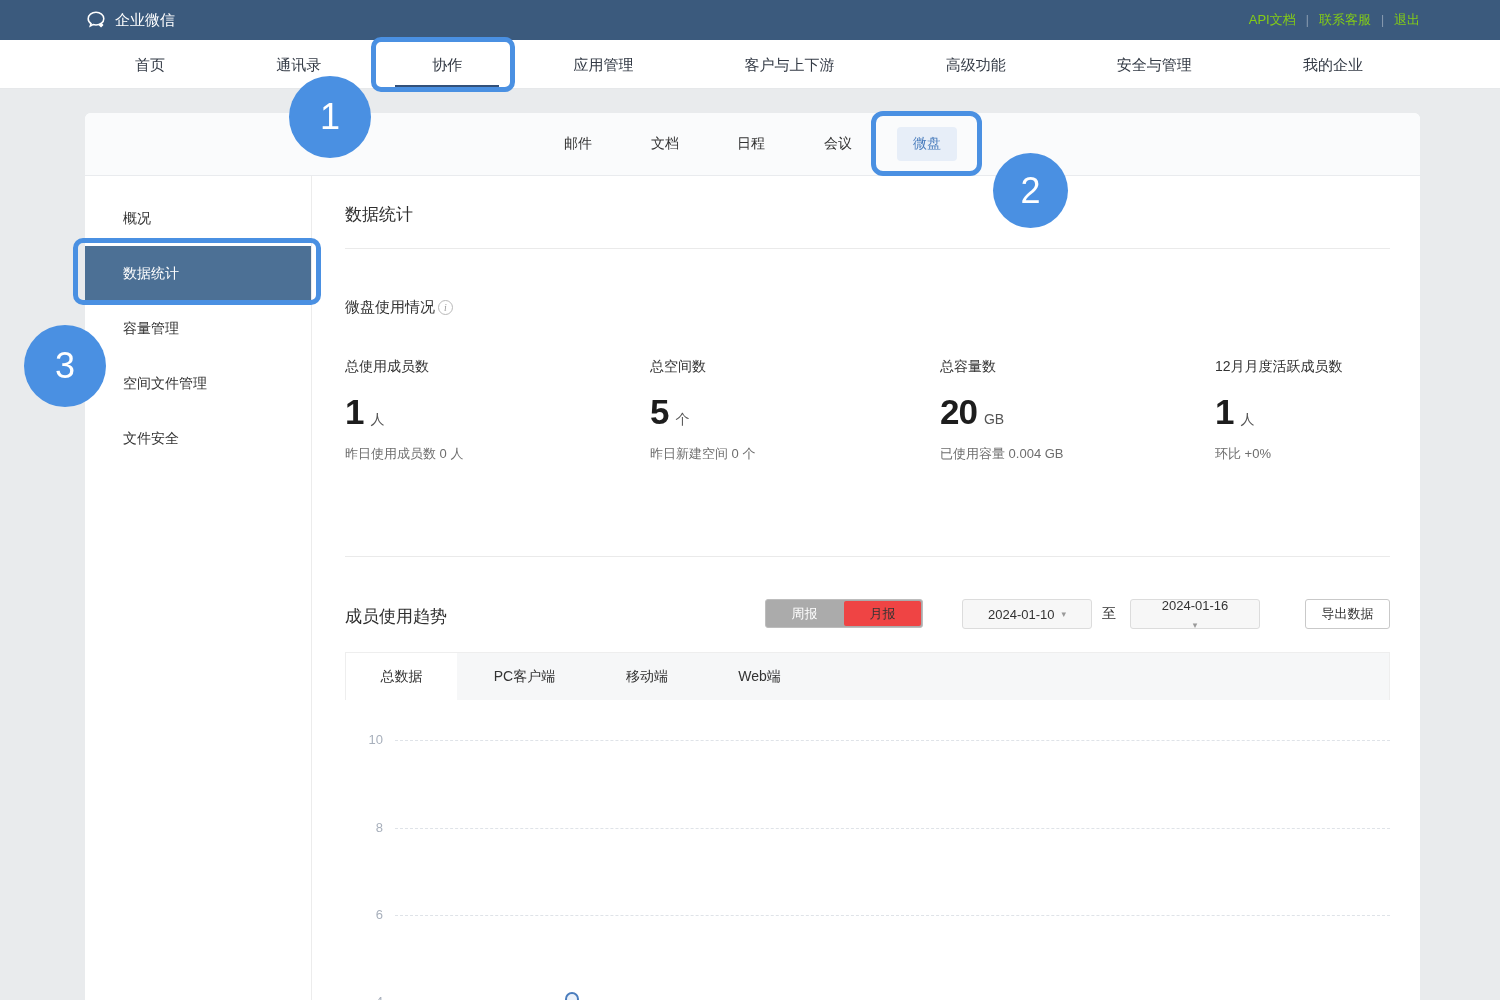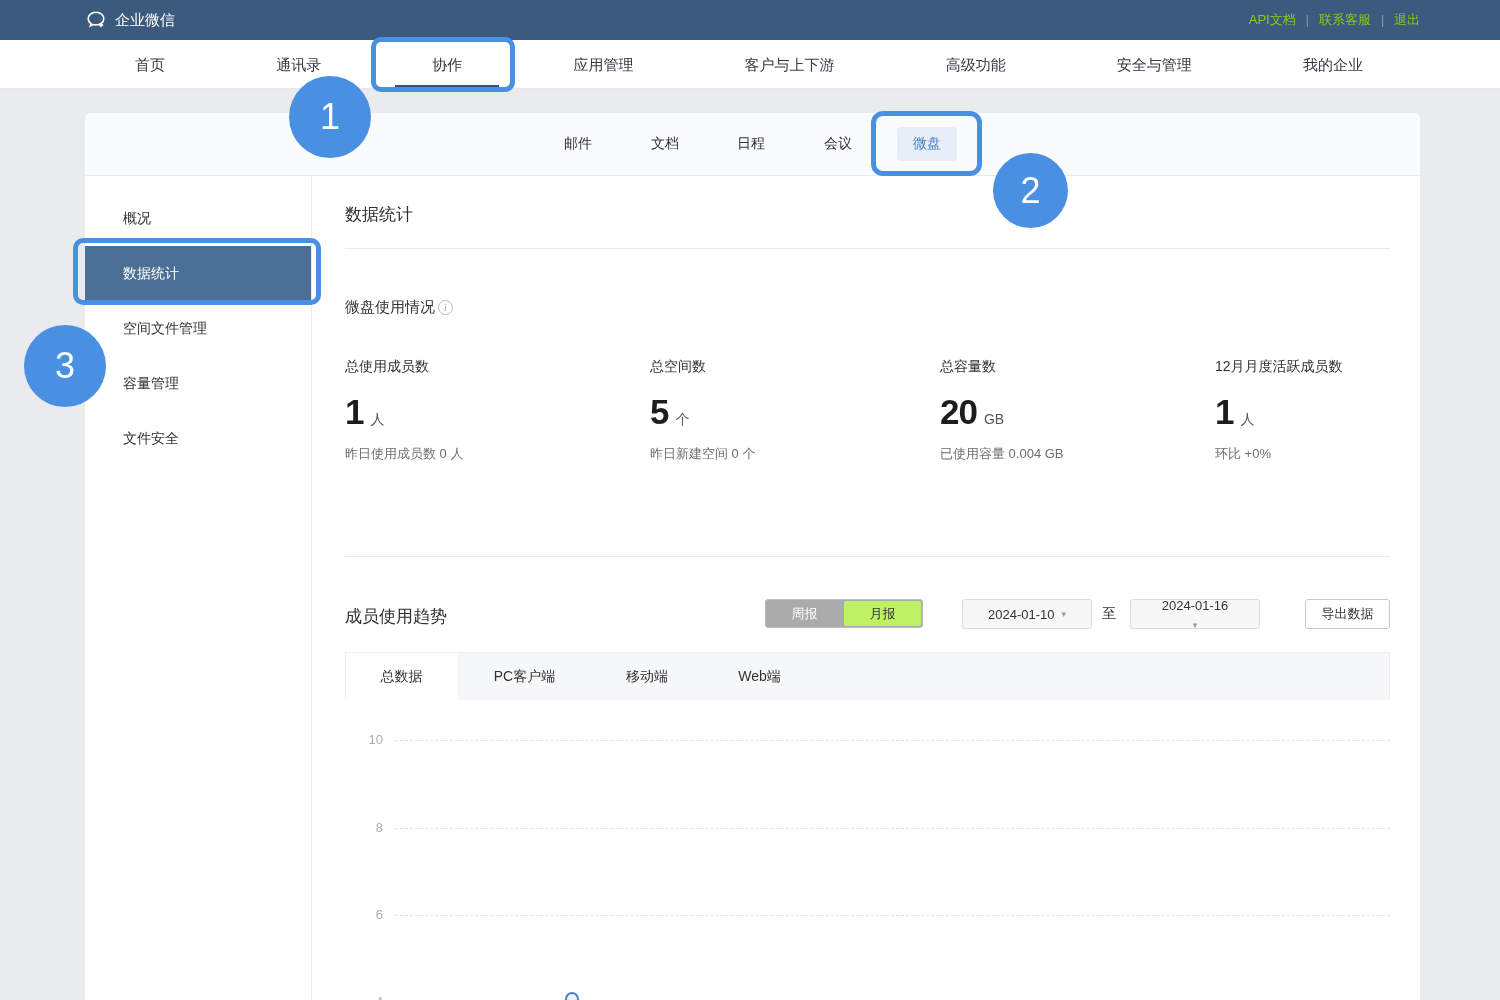--- a/index.html
+++ b/index.html
@@ -89,21 +89,21 @@
   .divider-2 { position:absolute; left:0; top:380px; width:1045px; border-top:1px solid #eaeaea; }
 
   .trend-title { position:absolute; left:0; top:429px; font-size:17px; font-weight:500; color:#2f2f2f; }
 
   .report-toggle {
     position:absolute; left:420px; top:423px; width:158px; height:29px;
     background:#ababab; border:1px solid #bdbdbd; border-radius:3px; display:flex; cursor:pointer;
   }
   .toggle-seg { flex:1; font-size:13px; display:flex; align-items:center; justify-content:center; }
   .toggle-seg.sel { color:#fff; }
-  .toggle-seg.unsel { background:#bef264; color:#333; margin:1px; border-radius:2px; }
+  .toggle-seg.unsel { background:#ef4444; color:#333; margin:1px; border-radius:2px; }
 
   .date-select {
     position:absolute; top:423px; width:130px; height:30px;
     background:#f7f7f7; border:1px solid #dcdcdc; border-radius:3px;
     font-size:13px; color:#333; display:flex; align-items:center; justify-content:center; gap:7px; cursor:pointer;
   }
   .date-from { left:617px; }
   .date-to { left:785px;flex-direction:column; }
   .date-caret { font-size:9px; color:#9a9a9a; }
   .date-sep { position:absolute; left:757px; top:429px; font-size:14px; color:#333; }
@@ -190,22 +190,22 @@
     <span class="subnav-item" style="left:580px;">文档</span>
     <span class="subnav-item" style="left:666px;">日程</span>
     <span class="subnav-item" style="left:753px;">会议</span>
     <span class="subnav-item pill" style="left:842px;">微盘</span>
   </div>
 
   <div class="sidebar">
     <div class="side-list">
       <div class="side-item">概况</div>
       <div class="side-item selected">数据统计</div>
+      <div class="side-item">容量管理</div>
       <div class="side-item">空间文件管理</div>
-      <div class="side-item">容量管理</div>
       <div class="side-item">文件安全</div>
     </div>
   </div>
 
   <div class="content">
     <div class="content-inner">
 
       <div class="page-title">数据统计</div>
       <div class="divider-1"></div>
 

